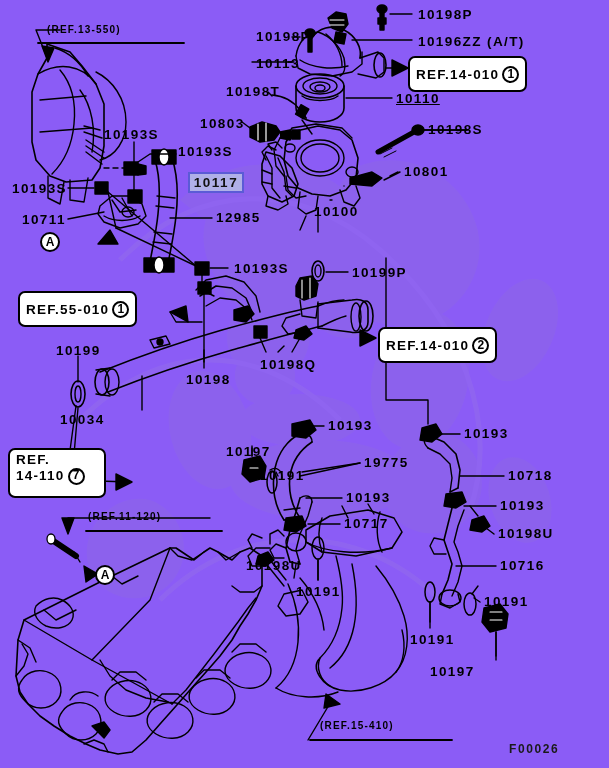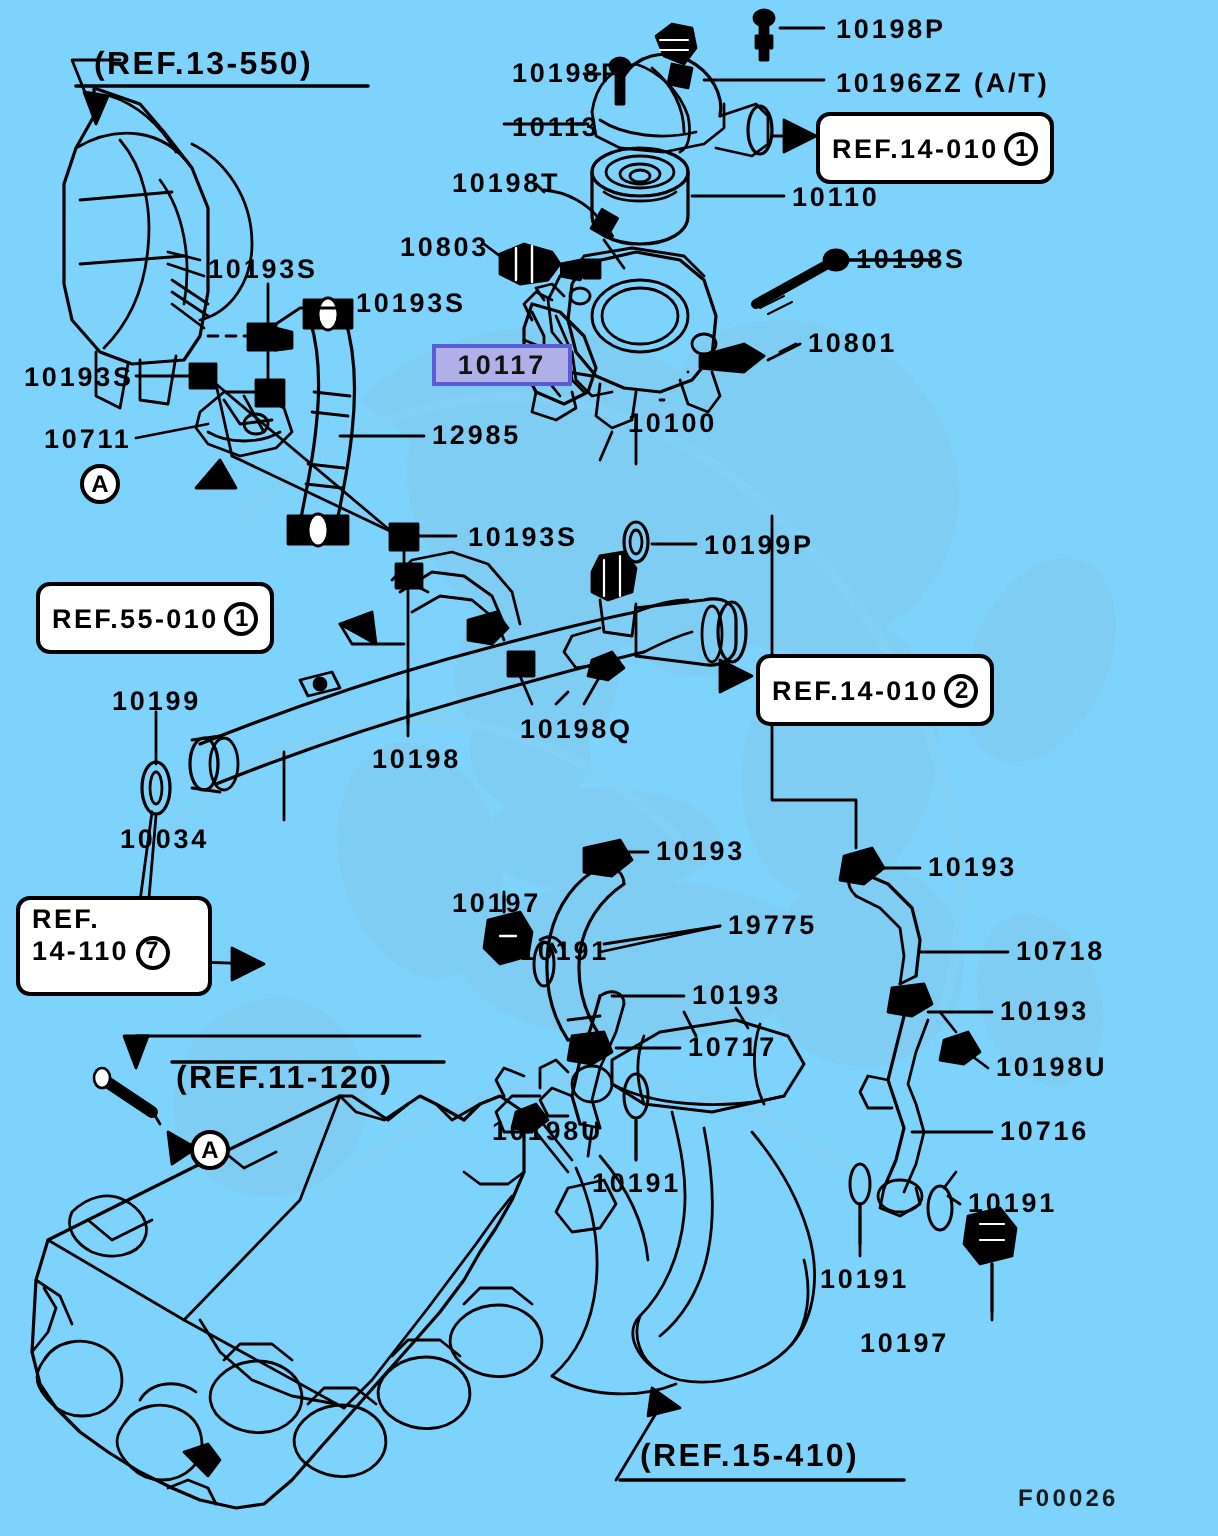--- a/index.html
+++ b/index.html
@@ -4,21 +4,21 @@
 <style>
   html, body {
     margin: 0;
     padding: 0;
     background: #ffffff;
   }
   #diagram-root {
     position: relative;
     width: 609px;
     height: 768px;
-    background: #7dd3fc;
+    background: #8b5cf6;
     overflow: hidden;
     font-family: "Liberation Sans", sans-serif;
   }
   svg.layer {
     position: absolute;
     left: 0;
     top: 0;
     width: 609px;
     height: 768px;
   }
@@ -28,21 +28,21 @@
     font-size: 13.5px;
     font-weight: bold;
     letter-spacing: 1.4px;
     color: #000000;
     white-space: nowrap;
     line-height: 1;
   }
   .lbl-ref {
     position: absolute;
     font-family: "Liberation Sans", sans-serif;
-    font-size: 16px;
+    font-size: 10px;
     font-weight: bold;
     letter-spacing: 1.2px;
     color: #000000;
     white-space: nowrap;
     line-height: 1;
   }
   .refbox {
     position: absolute;
     border: 2px solid #000;
     border-radius: 7px;
@@ -533,21 +533,21 @@
 
       <path d="M310 740 L452 740" stroke-width="1.8"></path>
     </g>
   </svg>
 
   <div class="lbl" style="left:418px; top:8px;">10198P</div>
   <div class="lbl" style="left:256px; top:30px;">10198P</div>
   <div class="lbl" style="left:418px; top:35px;">10196ZZ (A/T)</div>
   <div class="lbl" style="left:256px; top:57px;">10113</div>
   <div class="lbl" style="left:226px; top:85px;">10198T</div>
-  <div class="lbl" style="left:396px; top:92px;">10110</div>
+  <div class="lbl" style="left:396px; top:92px;text-decoration:underline;">10110</div>
   <div class="lbl" style="left:200px; top:117px;">10803</div>
   <div class="lbl" style="left:428px; top:123px;">10198S</div>
   <div class="lbl" style="left:104px; top:128px;">10193S</div>
   <div class="lbl" style="left:178px; top:145px;">10193S</div>
   <div class="lbl" style="left:404px; top:165px;">10801</div>
   <div class="lbl" style="left:12px; top:182px;">10193S</div>
   <div class="lbl" style="left:216px; top:211px;">12985</div>
   <div class="lbl" style="left:22px; top:213px;">10711</div>
   <div class="lbl" style="left:314px; top:205px;">10100</div>
   <div class="lbl" style="left:234px; top:262px;">10193S</div>
@@ -566,21 +566,21 @@
   <div class="lbl" style="left:500px; top:499px;">10193</div>
   <div class="lbl" style="left:344px; top:517px;">10717</div>
   <div class="lbl" style="left:498px; top:527px;">10198U</div>
   <div class="lbl" style="left:246px; top:559px;">10198U</div>
   <div class="lbl" style="left:500px; top:559px;">10716</div>
   <div class="lbl" style="left:296px; top:585px;">10191</div>
   <div class="lbl" style="left:484px; top:595px;">10191</div>
   <div class="lbl" style="left:410px; top:633px;">10191</div>
   <div class="lbl" style="left:430px; top:665px;">10197</div>
 
-  <div class="hl-box" style="left:188px; top:172px; width:70px; height:21px;margin-left:28px;">10117</div>
+  <div class="hl-box" style="left:188px; top:172px; width:56px; height:21px;">10117</div>
 
   <div class="lbl-ref" style="left:47px; top:25px;">(REF.13-550)</div>
 
   <div class="refbox" style="left:408px; top:56px; height:23px;">
     <span>REF.14-010</span>
     <span class="circ-num">1</span>
   </div>
 
   <div class="refbox" style="left:18px; top:291px; height:23px;">
     <span>REF.55-010</span>
@@ -593,21 +593,21 @@
   </div>
 
   <div class="refbox two-line" style="left:8px; top:448px; width:98px; height:50px;">
     <div>REF.</div>
     <div style="display:flex; align-items:center;">
       <span>14-110</span>
       <span class="circ-num">7</span>
     </div>
   </div>
 
-  <div class="lbl-ref" style="left:88px; top:512px;margin-top:20px;">(REF.11-120)</div>
+  <div class="lbl-ref" style="left:88px; top:512px;">(REF.11-120)</div>
 
   <div class="lbl-ref" style="left:320px; top:721px;">(REF.15-410)</div>
 
   <div class="circ-a" style="left:40px; top:232px;">A</div>
   <div class="circ-a" style="left:95px; top:565px;">A</div>
 
   <div class="code-footer" style="left:497px; top:742px;">F00026</div>
 
 </div>
 

